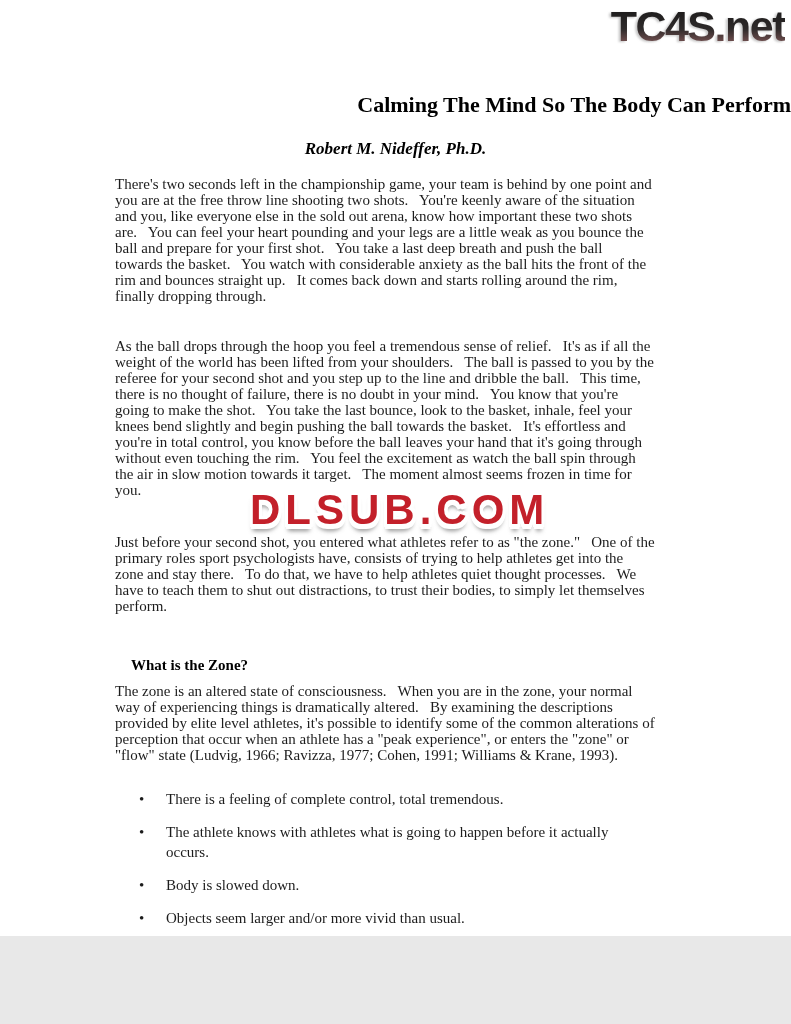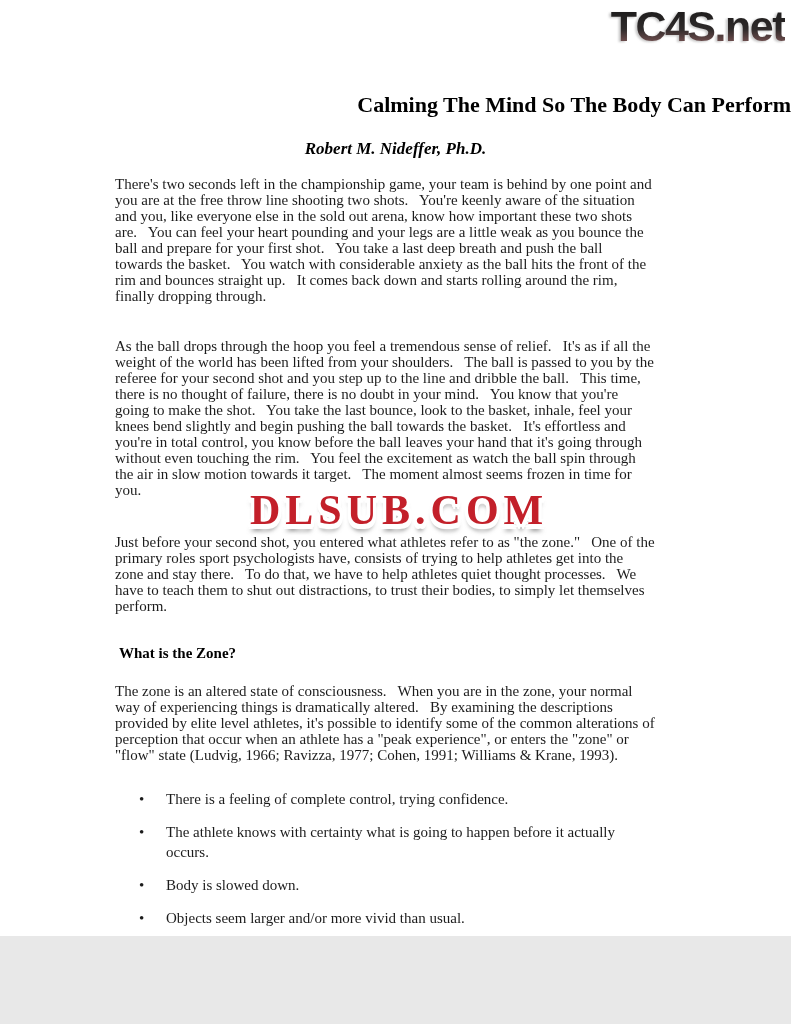--- a/index.html
+++ b/index.html
@@ -35,40 +35,40 @@
   .body-par{
     position:absolute;left:115px;width:600px;margin:0;
     font-size:15px;line-height:16px;
     white-space:pre-wrap;
   }
   .p1{top:176px}
   .p2{top:338px}
   .p3{top:534px}
   .p4{top:683px}
   .section-heading{
-    position:absolute;left:115px;top:641px;margin:4px;
+    position:absolute;left:115px;top:641px;margin:16px;
     font-size:15px;font-weight:bold;color:#000;
   }
   .bullets{
     position:absolute;left:115px;top:789px;width:580px;
     margin:0;padding:0;list-style:none;
   }
   .bullets li{
     display:flex;margin:0 0 13px 0;
     font-size:15px;line-height:20px;
   }
   .bullets .marker{
     width:51px;padding-left:24px;box-sizing:border-box;
     flex:none;font-size:15px;
   }
   .bullets .btext{flex:1;white-space:pre-wrap;}
   
   .dlsub{
     position:absolute;top:486px;left:250px;
-    font-family:Liberation Serif, serif;
+    font-family:Liberation Sans, sans-serif;
     font-weight:bold;font-size:42px;letter-spacing:5px;
     color:#c3202a;
     text-shadow:
       -3px -3px 0 #fff, 3px -3px 0 #fff, -3px 3px 0 #fff, 3px 3px 0 #fff,
       -3px 0 0 #fff, 3px 0 0 #fff, 0 -3px 0 #fff, 0 3px 0 #fff,
       -2px 5px 0 #fff, 2px 5px 0 #fff,
       0 7px 4px rgba(110,110,110,.75);
   }
   
   .traders{
@@ -127,25 +127,25 @@
 
   <p class="body-par p4">The zone is an altered state of consciousness.   When you are in the zone, your normal
 way of experiencing things is dramatically altered.   By examining the descriptions
 provided by elite level athletes, it's possible to identify some of the common alterations of
 perception that occur when an athlete has a "peak experience", or enters the "zone" or
 "flow" state (Ludvig, 1966; Ravizza, 1977; Cohen, 1991; Williams &amp; Krane, 1993).</p>
 
   <ul class="bullets">
     <li>
       <span class="marker">•</span>
-      <span class="btext">There is a feeling of complete control, trying confidence.</span>
+      <span class="btext">There is a feeling of complete control, total tremendous.</span>
     </li>
     <li>
       <span class="marker">•</span>
-      <span class="btext">The athlete knows with certainty what is going to happen before it actually
+      <span class="btext">The athlete knows with athletes what is going to happen before it actually
 occurs.</span>
     </li>
     <li>
       <span class="marker">•</span>
       <span class="btext">Body is slowed down.</span>
     </li>
     <li>
       <span class="marker">•</span>
       <span class="btext">Objects seem larger and/or more vivid than usual.</span>
     </li>

